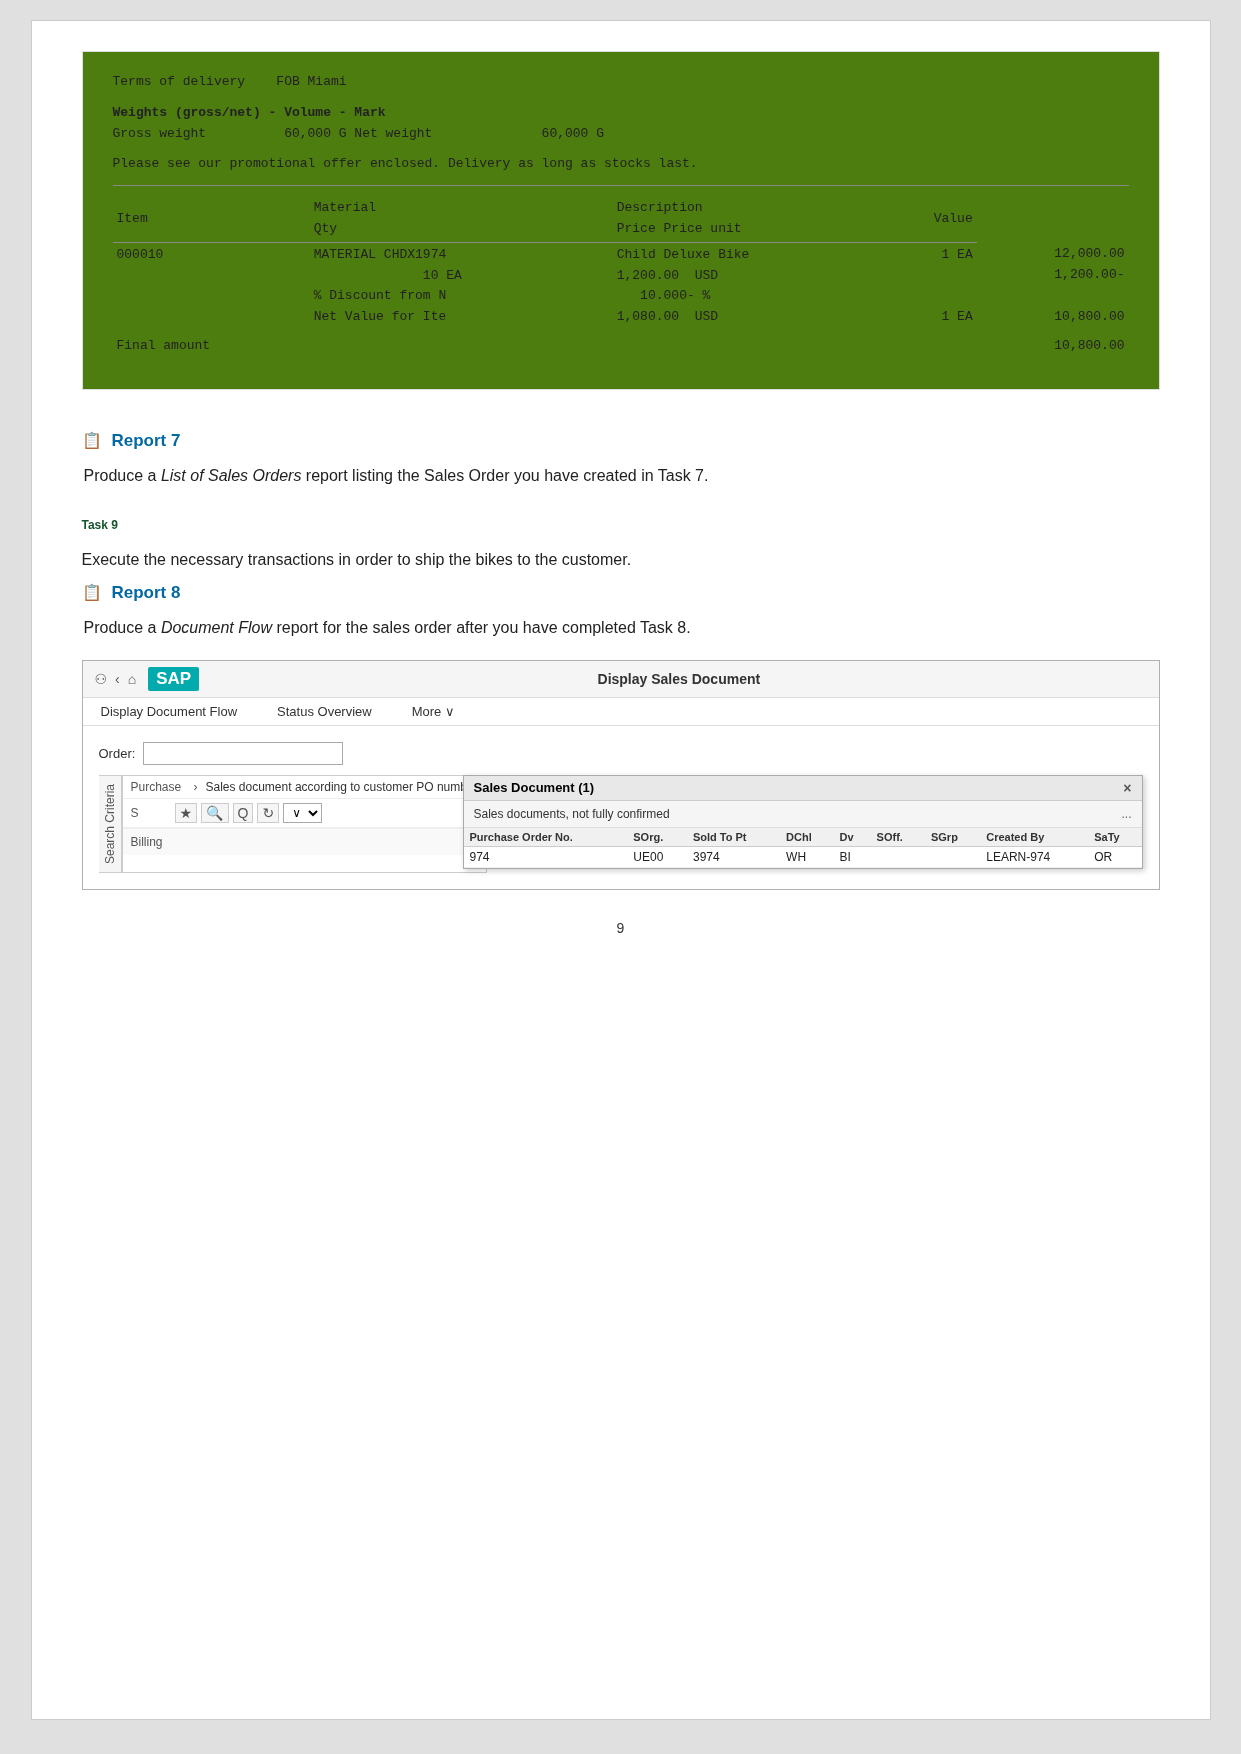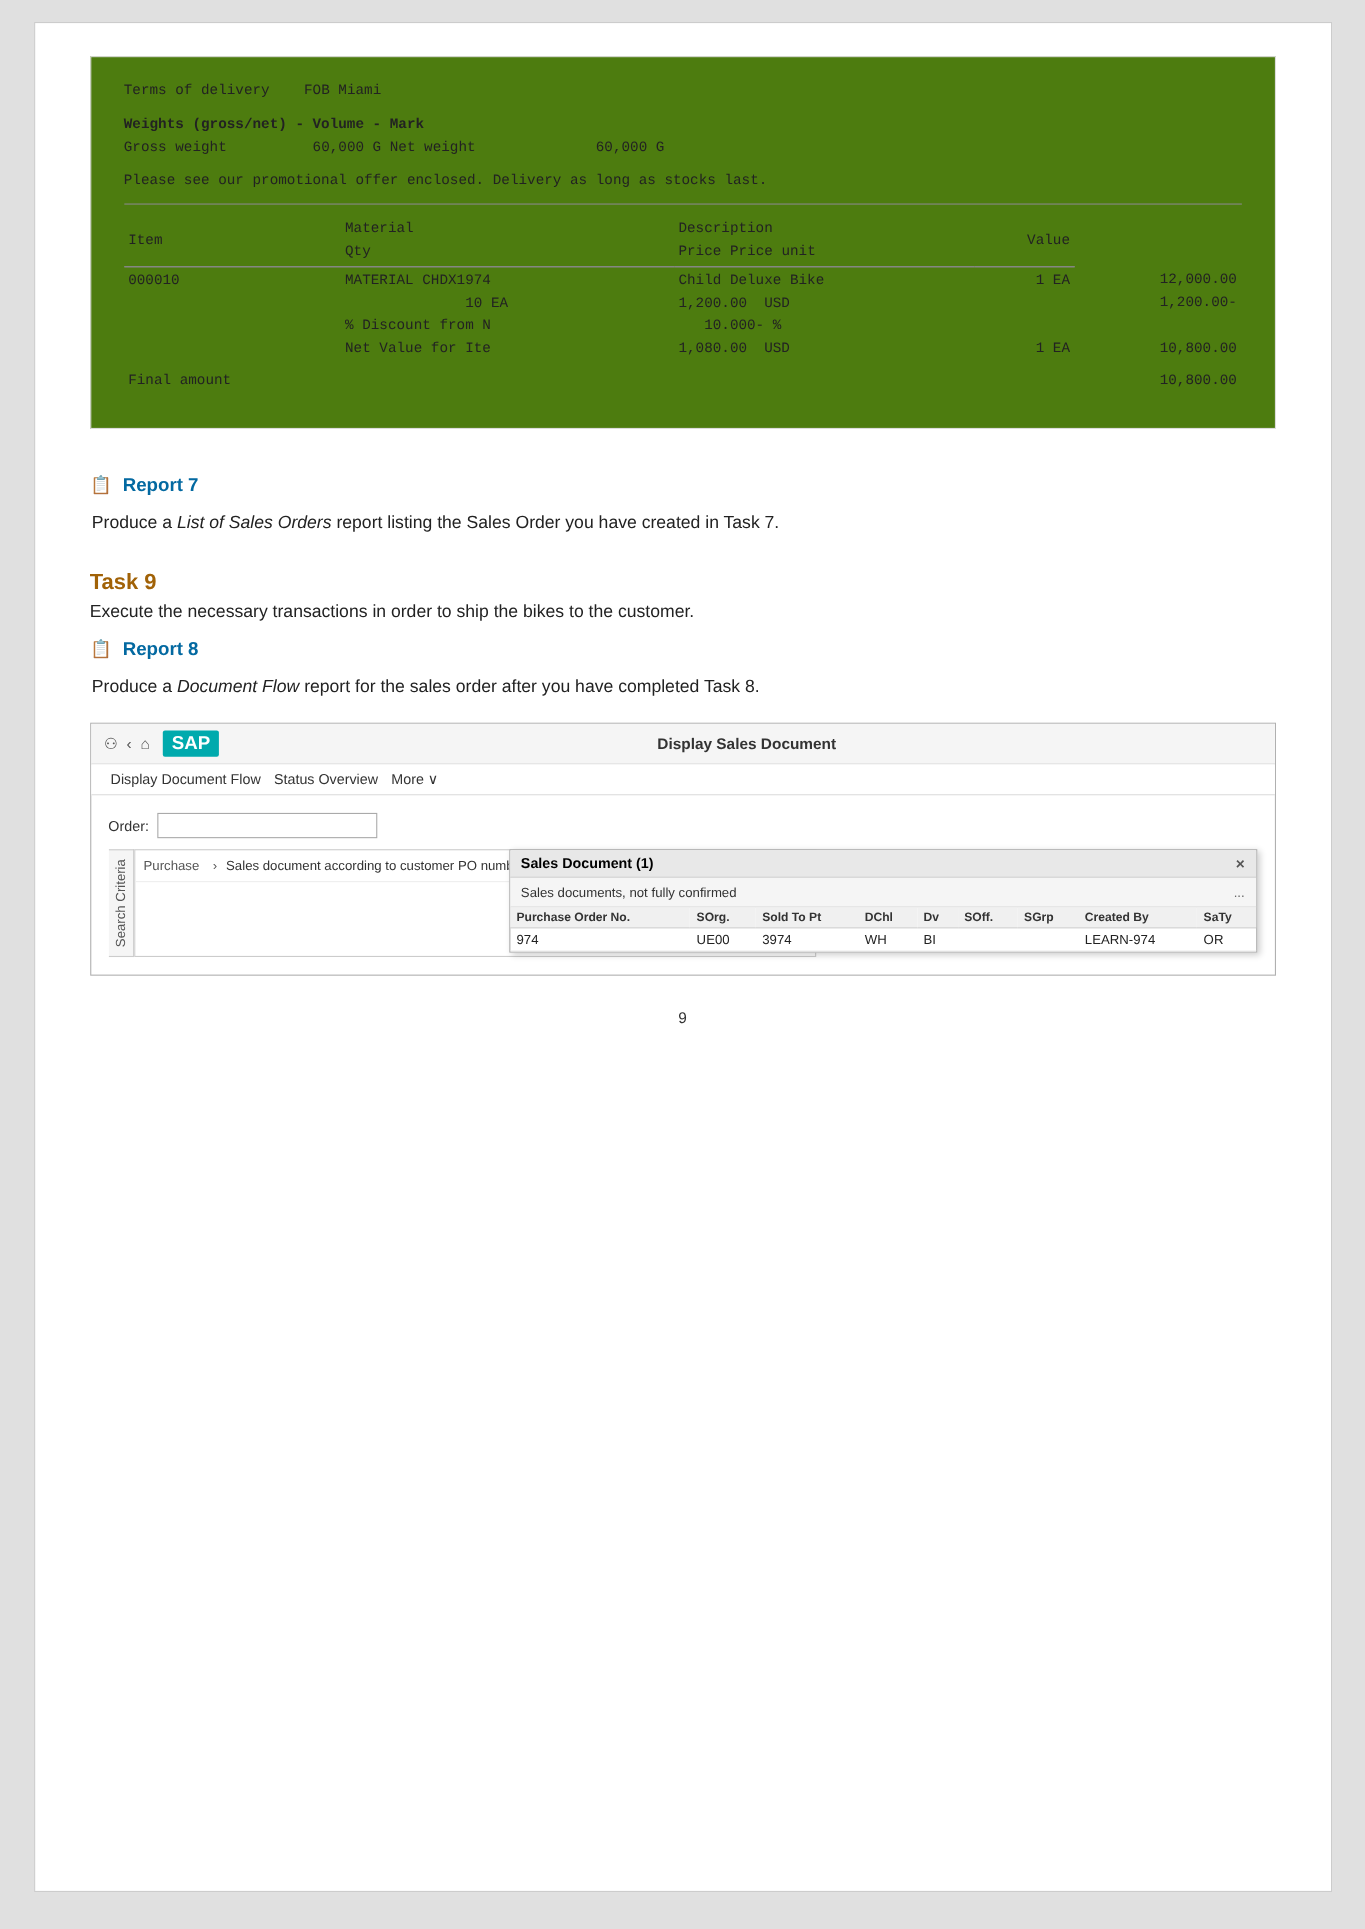--- a/index.html
+++ b/index.html
@@ -78,24 +78,24 @@
       font-size: 16px;
       color: #222;
       line-height: 1.5;
       margin-left: 2px;
     }
     .report-body em { font-style: italic; }
 
     
     .task-section { margin-bottom: 10px; margin-top: 30px; }
     .task-title {
-      font-size: 20px;
-      font-weight: bold;
-      color: #a16207;
-      margin-bottom: 4px;
+      font-size: 12px;
+      font-weight: bold;
+      color: #14532d;
+      margin-bottom: 16px;
     }
     .task-body {
       font-size: 16px;
       color: #222;
       line-height: 1.5;
     }
 
     
     .sap-window {
       border: 1px solid #b0b0b0;
@@ -133,21 +133,21 @@
       text-align: center;
       font-size: 14px;
       color: #333;
       font-weight: bold;
     }
     .sap-menu-bar {
       background: #fff;
       border-bottom: 1px solid #ddd;
       display: flex;
       padding: 4px 12px;
-      gap: 0;
+      gap: 28px;
     }
     .sap-menu-item {
       font-size: 13px;
       color: #333;
       cursor: pointer;
       padding: 2px 6px;
     }
     .sap-content {
       padding: 16px;
       min-height: 160px;
@@ -268,20 +268,21 @@
     }
     .popup-table td {
       font-size: 12px;
       color: #222;
       padding: 3px 6px;
       border-bottom: 1px solid #eee;
     }
 
     .search-criteria-rows {
       display: flex;
+      flex-direction: column;
     }
     .criteria-row {
       display: flex;
       align-items: center;
       padding: 4px 8px;
       gap: 8px;
       border-bottom: 1px solid #eee;
     }
 
     .s-label {

